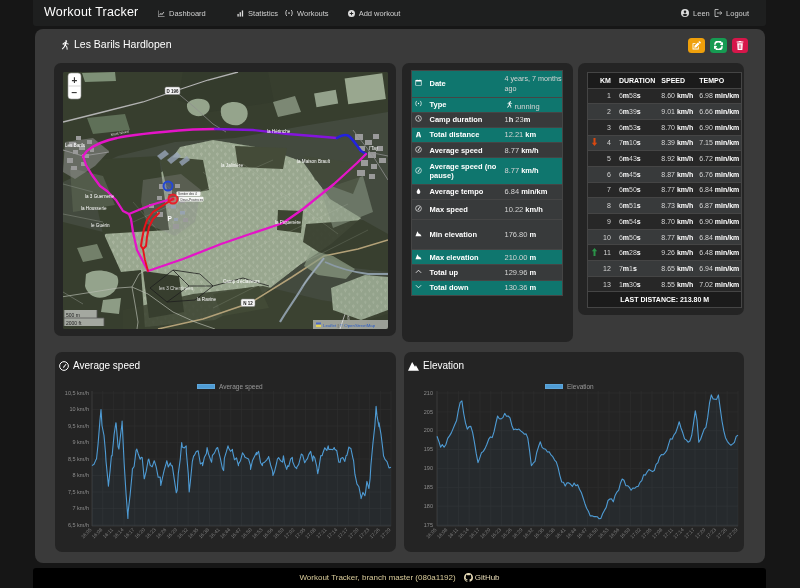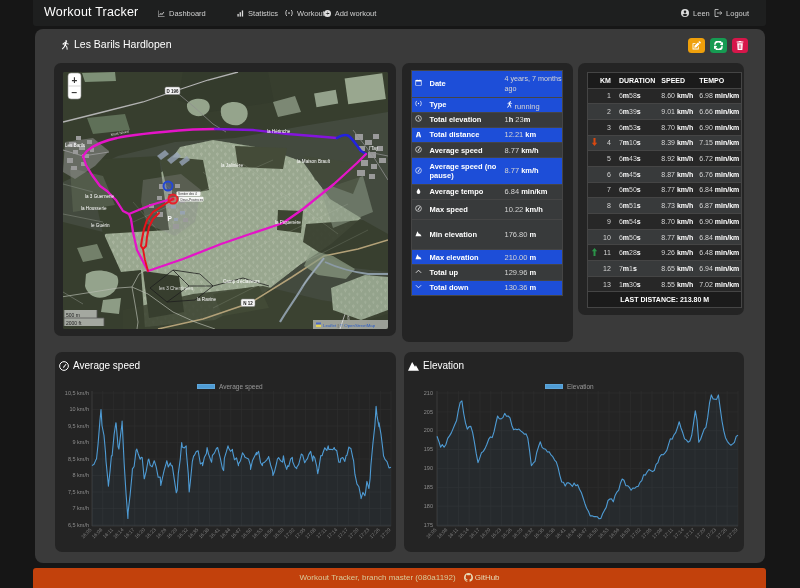--- a/index.html
+++ b/index.html
@@ -10,61 +10,61 @@
 #nav .lnk svg { vertical-align:-1px; margin-right:2px; }
 #main { left:35px; top:29px; width:730px; height:534px; background:#3a3a3a; border-radius:8px; }
 #hdr { left:59px; top:38px; color:#fff; font-size:10.5px; }
 #hdr svg { vertical-align:-3px; margin-right:4px; }
 .btn { position:absolute; top:38px; height:15px; border-radius:3.5px; text-align:center; line-height:14px; }
 .card { position:absolute; background:#242424; border-radius:7px; }
 table { border-collapse:collapse; font-size:7.5px; color:#dcdcdc; }
 #dt { position:absolute; left:411px; top:70px; width:152px; border:1px solid #454545; table-layout:fixed; }
 #dt td { border-top:1px solid #454545; padding:0 3px; vertical-align:middle; }
 #dt tr.even { background:#383a3b; }
-#dt tr.odd { background:#1d4ed8; }
+#dt tr.odd { background:#0f766e; }
 #dt td.ic { width:13px; text-align:center; }
 #dt td.lb { font-weight:bold; color:#fff; width:77px; line-height:1.25; padding-right:2px; padding-left:5px; }
 #dt td.vl { color:#d4d4d4; line-height:1.25; }
 #dt td.vl b, #kt td b { color:#fff; }
 #kt { position:absolute; left:587px; top:72px; width:149px; border:1px solid #454545; white-space:nowrap; font-size:7px; }
 #kt th { background:#1b1b1b; color:#fff; font-size:7px; text-align:left; height:15.5px; padding:0 2px; }
 #kt td { border-top:1px solid #454545; height:15.7px; padding:0 2px; color:#d4d4d4; }
 #kt tr.even { background:#383a3b; }
 #kt tr.odd { background:#272727; }
 #kt td.ar { width:11px; padding:0 0 0 3px; }
 #kt td.n { width:13px; text-align:right; color:#d4d4d4; }
 #kt .foot td { background:#1b1b1b; color:#fff; font-weight:bold; text-align:center; height:15.5px; }
 .ctitle { position:absolute; color:#fff; font-size:10px; }
 .ctitle svg { vertical-align:-2px; margin-right:4px; }
 .legend { position:absolute; font-size:6.5px; color:#9a9a9a; }
 .legend .box { display:inline-block; width:18px; height:5px; background:#4e9bd4; border:1px solid #5ea6da; vertical-align:0px; margin-right:4px; }
 svg text.ax { font-size:5.5px; fill:#8d8d8d; font-family:"Liberation Sans",sans-serif; }
 svg text.ax2 { font-size:5px; fill:#7e7e7e; font-family:"Liberation Sans",sans-serif; }
 svg line.grid { stroke:#2e2e2e; stroke-width:0.7; }
-#foot { left:33px; top:568px; width:733px; height:20px; background:#c2410c; border-radius:3px 3px 0 0; color:#d9cb9a; font-size:8px; text-align:center; line-height:20px; }
+#foot { left:33px; top:568px; width:733px; height:20px; background:#000000; border-radius:3px 3px 0 0; color:#d9cb9a; font-size:8px; text-align:center; line-height:20px; }
 #foot svg { vertical-align:-2px; margin:0 2px 0 8px; }
 #foot .gh { color:#e8dcb8; }
 </style></head>
 <body>
 <div id="nav" class="abs">
   <span class="brand">Workout Tracker</span>
   <span class="lnk" style="left:125px"><svg width="7" height="7" viewBox="0 0 16 16" fill="#ddd">
         <path d="M1 1v13h14v1.5H0V1z"></path>
         <path d="M3 11l3.5-4 2.5 2 4-5 1.2 1-5 6.2-2.5-2L4.2 12z"></path>
       </svg> Dashboard</span>
   <span class="lnk" style="left:204px"><svg width="7" height="7" viewBox="0 0 16 16" fill="#ddd">
         <rect x="1" y="9" width="3" height="6"></rect>
         <rect x="6" y="5" width="3" height="10"></rect>
         <rect x="11" y="1" width="3" height="14"></rect>
       </svg> Statistics</span>
   <span class="lnk" style="left:252px"><svg width="8" height="8" viewBox="0 0 16 16" fill="none" stroke="#ddd">
         <path d="M3.5 2C1 4.5 1 11.5 3.5 14M12.5 2c2.5 2.5 2.5 9.5 0 12" stroke-width="1.7"></path>
         <circle cx="8" cy="8" r="1.7" fill="#ddd" stroke="none"></circle>
       </svg> Workouts</span>
-  <span class="lnk" style="left:291px"><svg width="7" height="7" viewBox="0 0 16 16" fill="#ddd">
+  <span class="lnk" style="left:315px"><svg width="7" height="7" viewBox="0 0 16 16" fill="#ddd">
         <path d="M8 0a8 8 0 110 16A8 8 0 018 0zm1 4H7v3H4v2h3v3h2V9h3V7H9z"></path>
       </svg> Add workout</span>
   <span class="lnk" style="left:648px"><svg width="8" height="8" viewBox="0 0 16 16" fill="#ddd">
         <path d="M8 0a8 8 0 110 16A8 8 0 018 0zm0 3a2.6 2.6 0 100 5.2A2.6 2.6 0 008 3zm0 6.4c-2.4 0-4.4 1.2-4.8 2.8a6.5 6.5 0 009.6 0c-.4-1.6-2.4-2.8-4.8-2.8z"></path>
       </svg> Leen</span>
   <span class="lnk" style="left:681px"><svg width="8" height="8" viewBox="0 0 16 16" fill="none" stroke="#ddd" stroke-width="1.5">
         <path d="M9 1H2v14h7"></path>
         <path d="M6 8h9M12 4.5L15.5 8 12 11.5" stroke-linejoin="round"></path>
       </svg> Logout</span>
 </div>
@@ -303,21 +303,21 @@
           </svg></td>
         <td class="lb">Type</td>
         <td class="vl"><svg width="8" height="10" viewBox="0 0 14 14">
             <path d="M9.1 1.6a1.3 1.3 0 11-.01 2.61 1.3 1.3 0 01.01-2.61zM6.9 4.3l-2.2 1 .1 2.2 1.2-.1-.05-1.4 1.3-.55-.9 4.05-2.8 3 1 .9 2.9-3.1.5-1.6 1.4 1.6.5 3.3 1.25-.2-.55-3.6-1.6-1.9.5-2.1c.7.85 1.7 1.3 2.9 1.35l.1-1.2c-1 0-1.8-.45-2.4-1.3l-.7-1.1a1.2 1.2 0 00-1.45-.4z" fill="#fff"></path>
           </svg> running</td>
       </tr>
 <tr class="even" style="height:15.2px">
         <td class="ic"><svg width="7" height="7" viewBox="0 0 16 16">
             <path fill="none" stroke="#fff" stroke-width="1.5" d="M8 1.5a6.5 6.5 0 110 13 6.5 6.5 0 010-13zM8 4v4l3 2"></path>
           </svg></td>
-        <td class="lb">Total elevation</td>
+        <td class="lb">Camp duration</td>
         <td class="vl">1<b>h</b> 23<b>m</b></td>
       </tr>
 <tr class="odd" style="height:15.2px">
         <td class="ic"><svg width="7" height="7" viewBox="0 0 16 16">
             <path fill="#fff" d="M5.5 2h5L14 14h-3.3l-.4-2H5.7l-.4 2H2zM7 6.5h2L8.6 4.5H7.4zM6.3 10h3.4L9.3 8H6.7z"></path>
           </svg></td>
         <td class="lb">Total distance</td>
         <td class="vl">12.21 <b>km</b></td>
       </tr>
 <tr class="even" style="height:15.2px">

